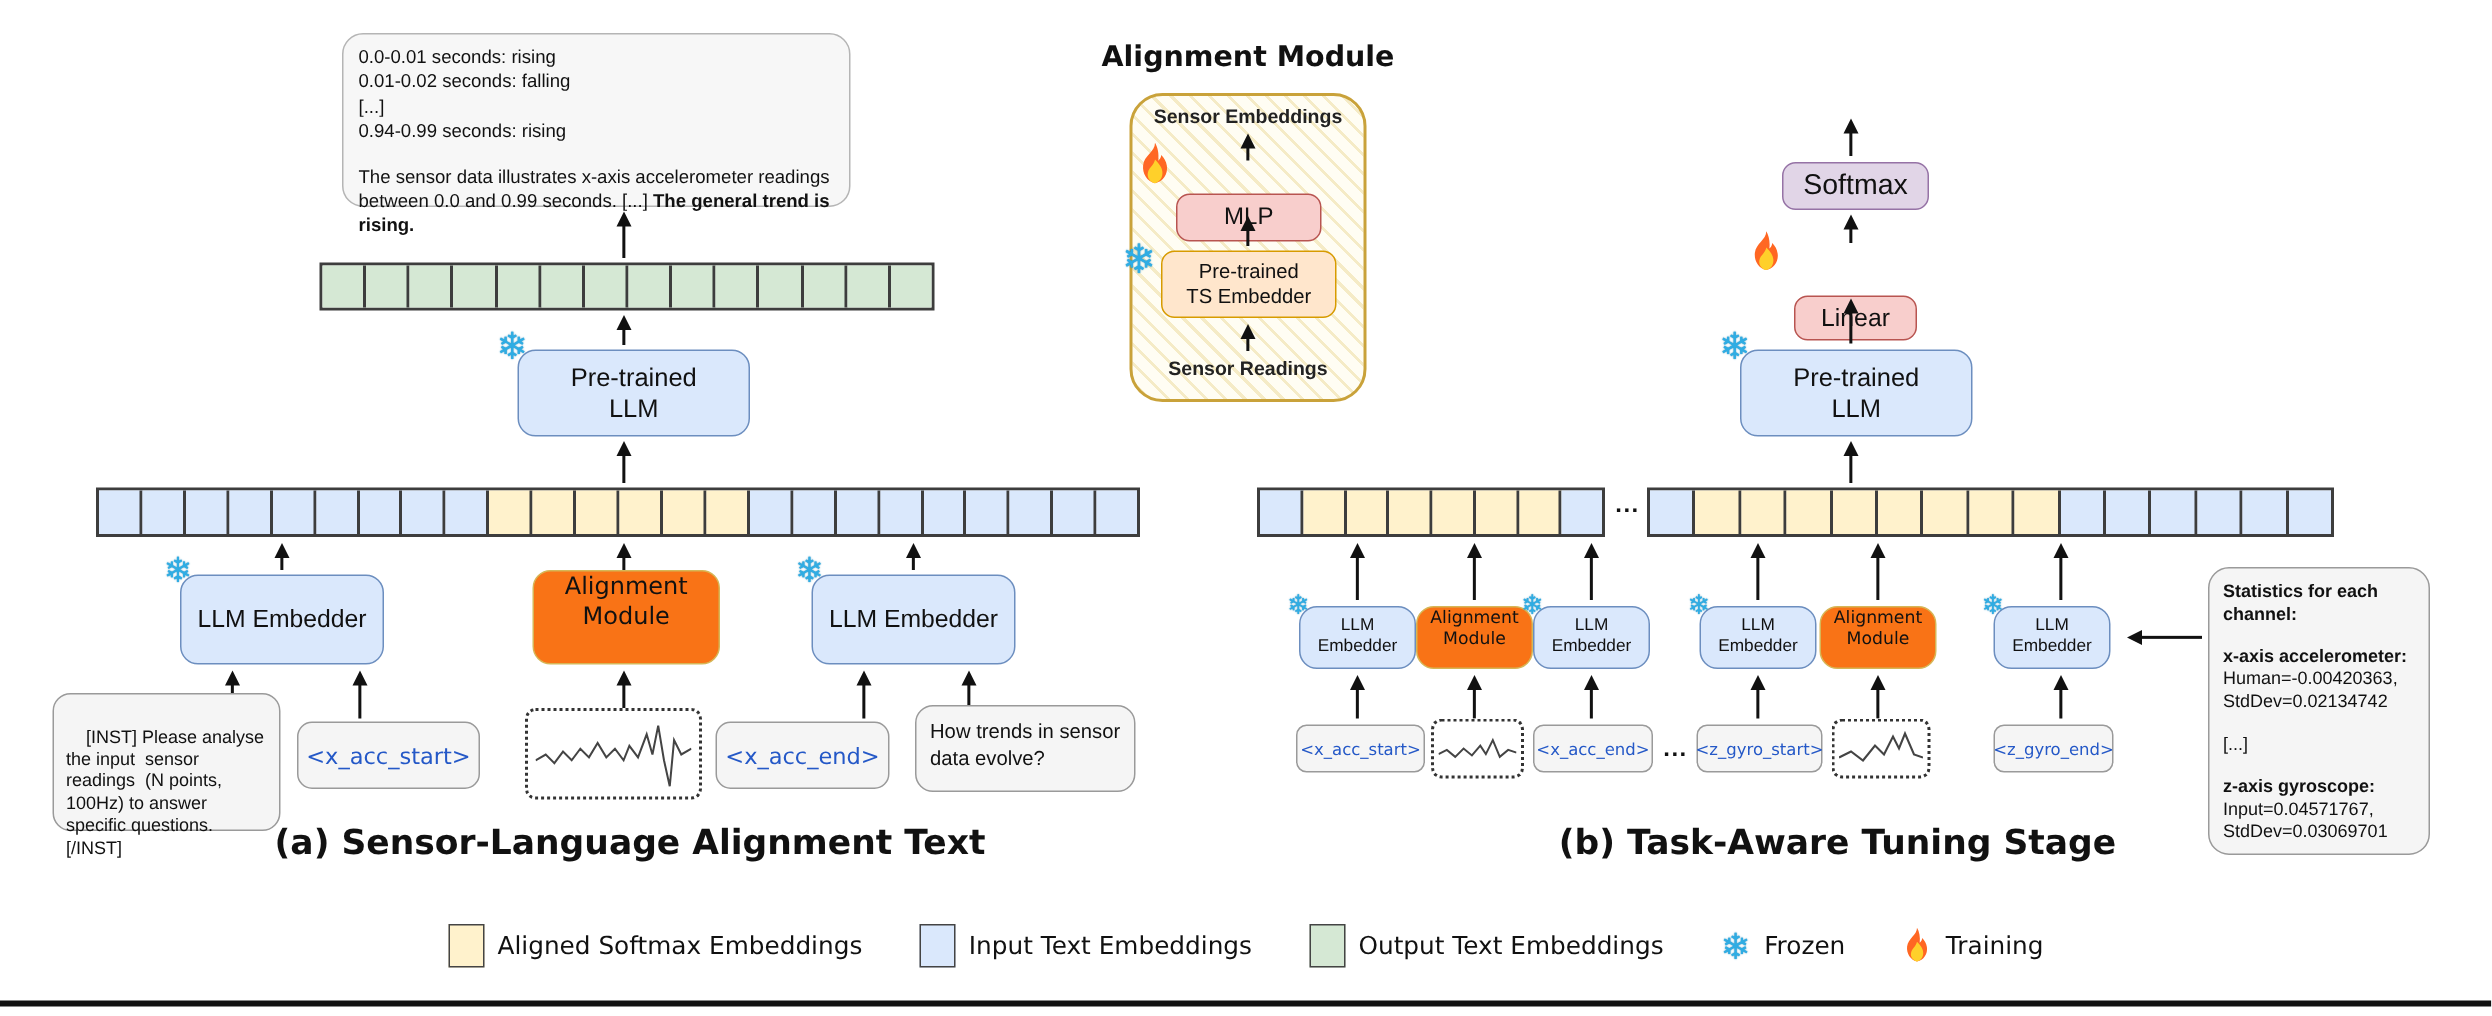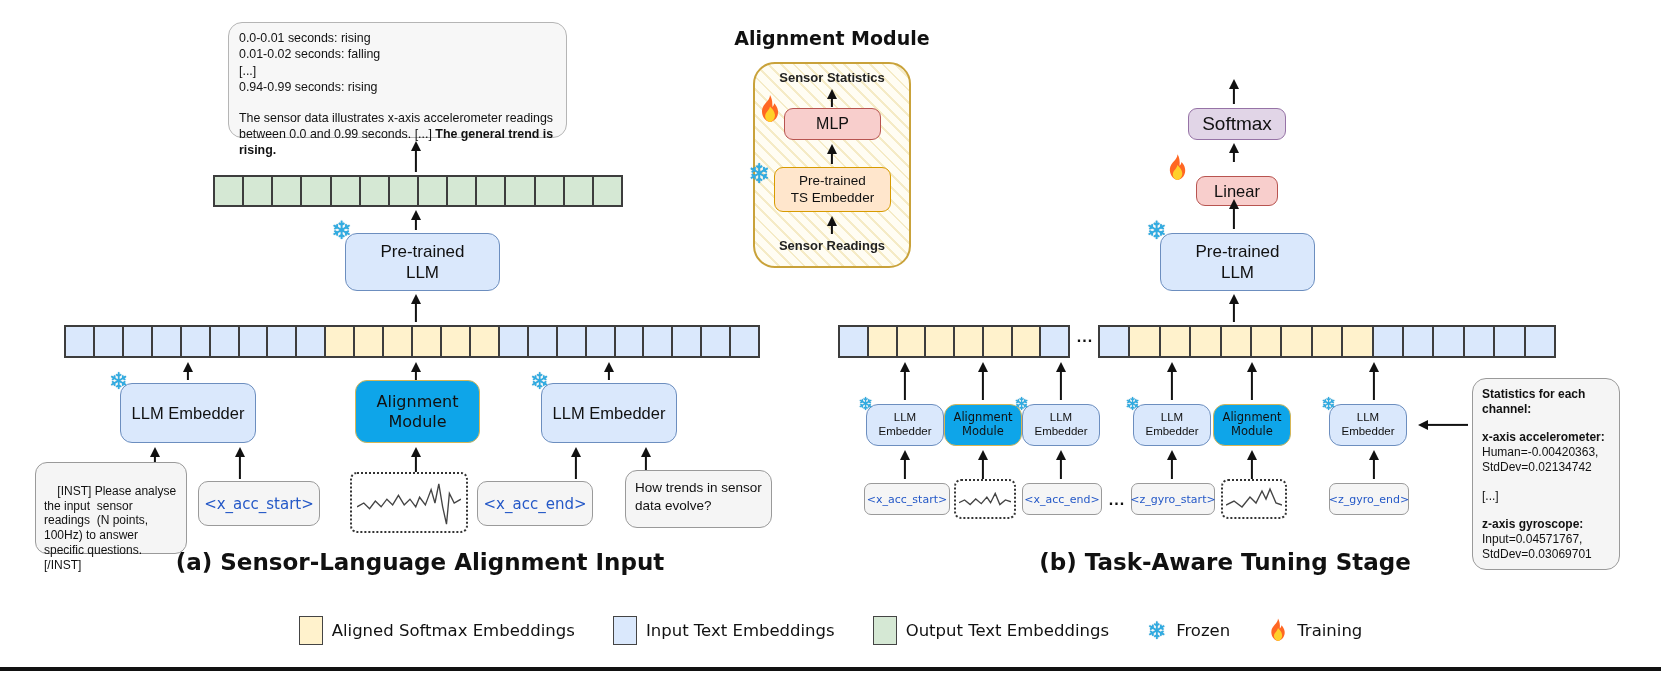--- a/index.html
+++ b/index.html
@@ -2,24 +2,24 @@
 <html><head>
 <meta charset="utf-8">
 <style>
   html,body{margin:0;padding:0;background:#ffffff;}
   #canvas{position:relative;width:1661px;height:677px;background:#fff;overflow:hidden;
           font-family:"Liberation Sans",sans-serif;color:#111;}
   .abs{position:absolute;box-sizing:border-box;}
   
   .bluebox{background:#dae8fc;border:1.6px solid #6c8ebf;border-radius:12px;
            display:flex;align-items:center;justify-content:center;text-align:center;}
-  .yellowbox{background:#0ea5e9;border:1.6px solid #d6b656;border-radius:12px;
-           display:flex;align-items:center;justify-content:center;text-align:center;}
+  .yellowbox{background:#f97316;border:1.6px solid #d6b656;border-radius:12px;
+           display:flex;justify-content:center;text-align:center;}
   .pinkbox{background:#f8cecc;border:1.6px solid #b85450;border-radius:9px;
-           display:flex;align-items:center;justify-content:center;}
+           display:flex;align-items:center;justify-content:center;margin-top:21px;}
   .purplebox{background:#e1d5e7;border:1.6px solid #9673a6;border-radius:9px;
            display:flex;align-items:center;justify-content:center;}
   .orangebox{background:#ffe6cc;border:1.6px solid #d79b00;border-radius:9px;
            display:flex;align-items:center;justify-content:center;text-align:center;}
   .graybox{background:#f5f5f5;border:1.5px solid #9a9a9a;border-radius:10px;}
   .dottedbox{background:#fff;border:2.2px dotted #333;border-radius:7px;
            display:flex;align-items:center;justify-content:center;}
   .hatched{background:repeating-linear-gradient(45deg,#fffdf3 0px,#fffdf3 7px,#f5ebc6 7px,#f5ebc6 9px);
            border:2.2px solid #c9a23a;border-radius:22px;}
   
@@ -195,31 +195,31 @@
   <div class="abs dottedbox" style="left:350px;top:472px;width:118px;height:61px;">
     <svg class="wave" width="104" height="50" viewBox="0 0 108 52">
       <polyline points="0,30 7,26 13,32 19,24 25,30 31,22 37,28 43,18 49,28 55,22 61,30 65,20 71,28 77,12 81,26 85,6 89,30 93,48 96,16 101,26 108,22"></polyline>
     </svg>
   </div>
 
   <div class="abs graybox tokentext" style="left:477px;top:481px;width:116px;height:45px;display:flex;align-items:center;justify-content:center;font-size:15px;">
     <span>&lt;x_acc_end&gt;</span>
   </div>
 
-  <div class="abs graybox" style="left:610px;top:470px;width:147px;height:58px;padding:8px 9px;font-size:13.5px;line-height:1.3;border-radius:12px;margin-left:15px;">
+  <div class="abs graybox" style="left:610px;top:470px;width:147px;height:58px;padding:8px 9px;font-size:13.5px;line-height:1.3;border-radius:12px;">
     <span>How trends in sensor data evolve?</span>
   </div>
 
-  <div class="abs caption" style="left:90px;top:549px;width:660px;">(a) Sensor-Language Alignment Input</div>
+  <div class="abs caption" style="left:90px;top:549px;width:660px;">(a) Sensor-Language Alignment Text</div>
 
   <div class="abs comic" style="left:712px;top:27px;width:240px;text-align:center;font-size:19px;font-weight:bold;">Alignment Module</div>
 
   <div class="abs hatched" style="left:753px;top:62px;width:158px;height:206px;"></div>
 
-  <div class="abs sans" style="left:753px;top:70px;width:158px;text-align:center;font-size:13px;font-weight:bold;color:#222;">Sensor Statistics</div>
+  <div class="abs sans" style="left:753px;top:70px;width:158px;text-align:center;font-size:13px;font-weight:bold;color:#222;">Sensor Embeddings</div>
 
   <div class="arrow-up" style="left:826px;top:89px;height:18px;">
       <div class="head"></div>
       <div class="stem"></div>
     </div>
 
   <div class="abs pinkbox" style="left:784px;top:108px;width:97px;height:32px;font-size:16px;">
     <span>MLP</span>
   </div>
   <span class="abs" style="left:758px;top:95px;">

